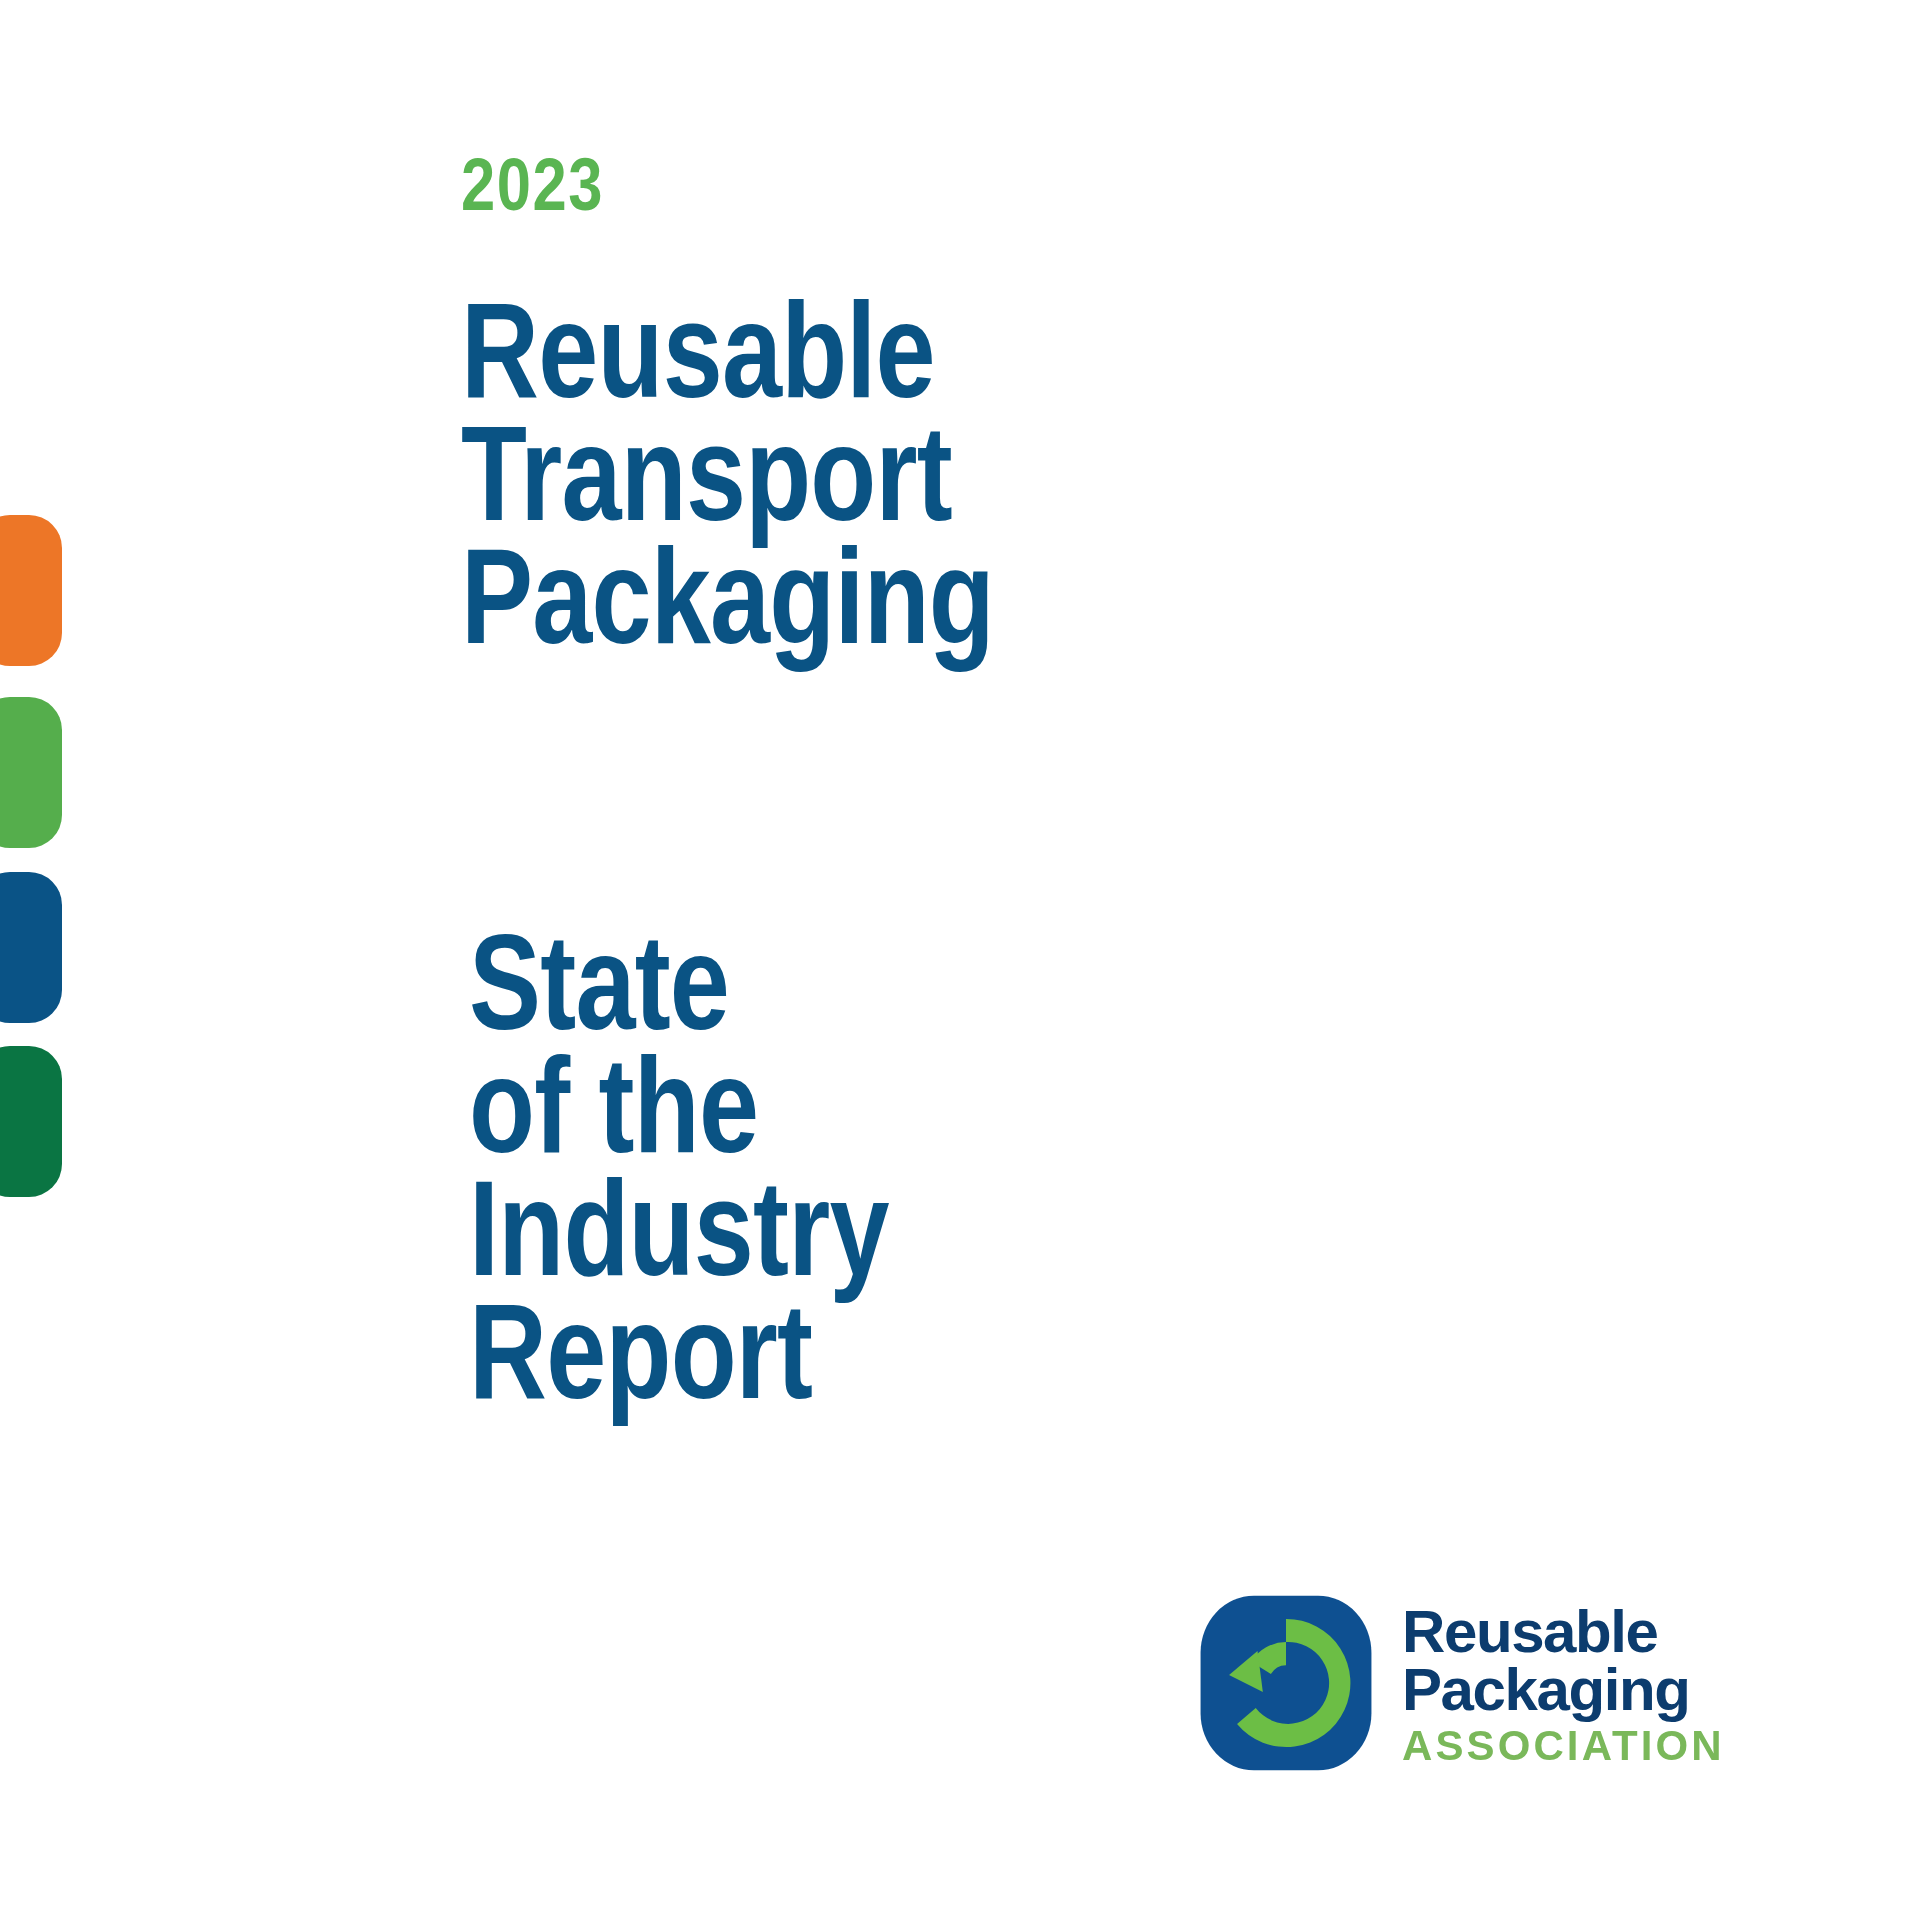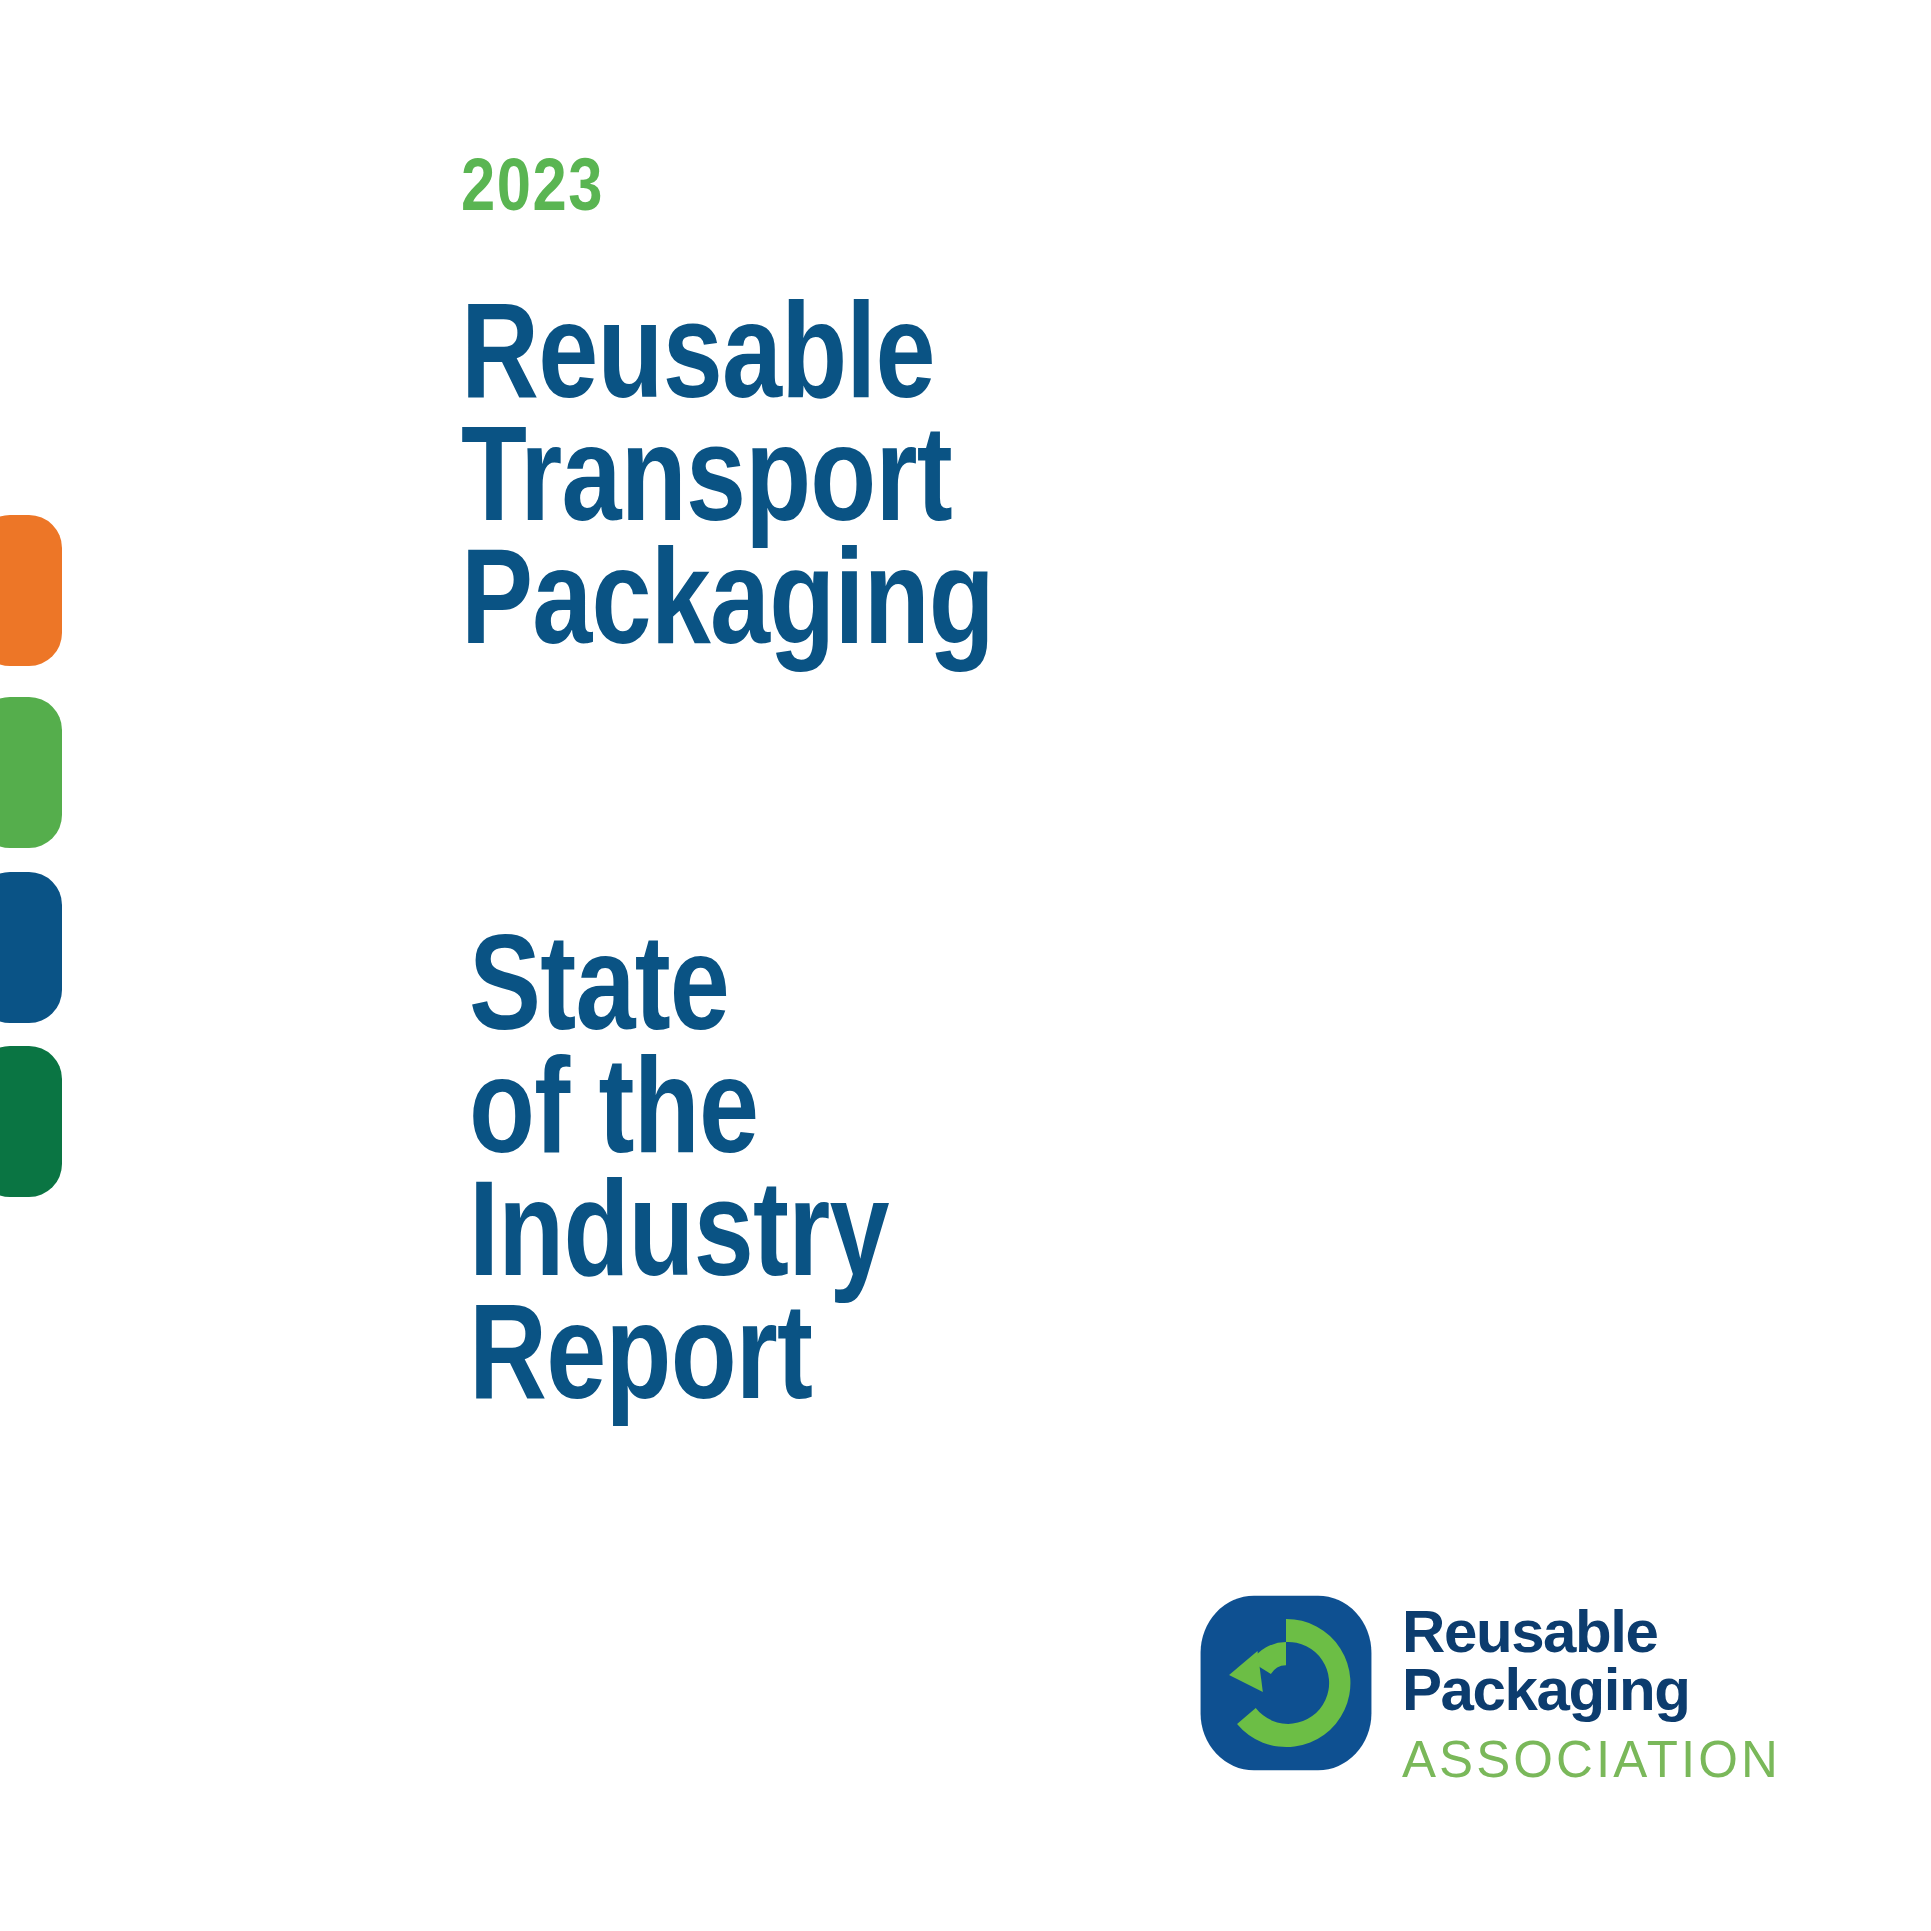--- a/index.html
+++ b/index.html
@@ -109,26 +109,26 @@
   .logo-word {
     font-family: "Liberation Sans", sans-serif;
     font-weight: 700;
     font-size: 60px;
     line-height: 58px;
     letter-spacing: -1.4px;
     display: block;
   }
   .logo-assoc {
     font-family: "Liberation Sans", sans-serif;
-    font-weight: 400;
-    font-size: 51px;
+    font-weight: 700;
+    font-size: 42px;
     line-height: 46px;
     letter-spacing: 3.1px;
     display: block;
-    margin-top: 18px;
+    margin-top: 4px;
   }
 </style>
 </head>
 <body style="background: rgb(255, 255, 255);">
 
 <div id="cover" style="background: rgb(255, 255, 255);">
 
   <div class="tab-strip">
     <div class="tab tab-orange" style="background: rgb(237, 118, 39);"></div>
     <div class="tab tab-lightgreen" style="background: rgb(85, 174, 76);"></div>

